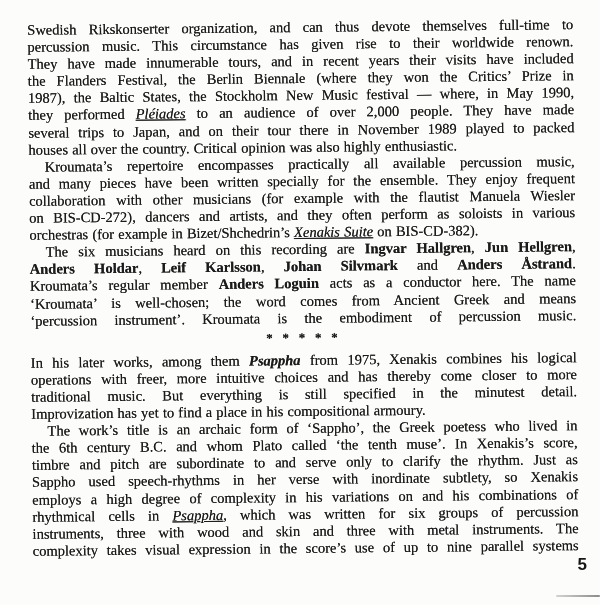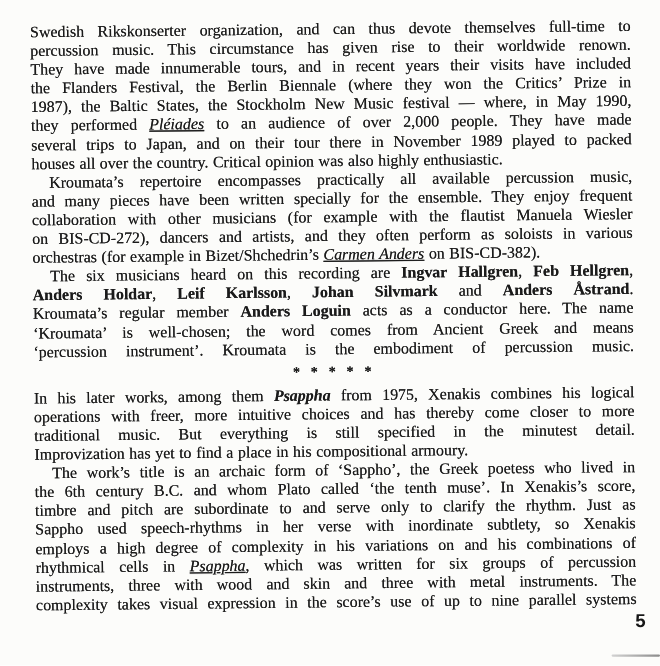--- a/index.html
+++ b/index.html
@@ -73,24 +73,24 @@
           <div class="line j"><span>1987), the Baltic States, the Stockholm New Music festival — where, in May 1990,</span></div>
           <div class="line j"><span>they performed </span><span class="s-i">Pléiades</span><span> to an audience of over 2,000 people. They have made</span></div>
           <div class="line j"><span>several trips to Japan, and on their tour there in November 1989 played to packed</span></div>
           <div class="line"><span>houses all over the country. Critical opinion was also highly enthusiastic.</span></div>
         </div>
         <div>
           <div class="line j ind"><span>Kroumata’s repertoire encompasses practically all available percussion music,</span></div>
           <div class="line j"><span>and many pieces have been written specially for the ensemble. They enjoy frequent</span></div>
           <div class="line j"><span>collaboration with other musicians (for example with the flautist Manuela Wiesler</span></div>
           <div class="line j"><span>on BIS-CD-272), dancers and artists, and they often perform as soloists in various</span></div>
-          <div class="line"><span>orchestras (for example in Bizet/Shchedrin’s </span><span class="s-i">Carmen Anders</span><span> on BIS-CD-382).</span></div>
+          <div class="line"><span>orchestras (for example in Bizet/Shchedrin’s </span><span class="s-i">Xenakis Suite</span><span> on BIS-CD-382).</span></div>
         </div>
         <div>
-          <div class="line j ind"><span>The six musicians heard on this recording are </span><span class="s-b">Ingvar Hallgren</span><span>, </span><span class="s-b">Feb Hellgren</span><span>,</span></div>
+          <div class="line j ind"><span>The six musicians heard on this recording are </span><span class="s-b">Ingvar Hallgren</span><span>, </span><span class="s-b">Jun Hellgren</span><span>,</span></div>
           <div class="line j"><span class="s-b">Anders Holdar</span><span>, </span><span class="s-b">Leif Karlsson</span><span>, </span><span class="s-b">Johan Silvmark</span><span> and </span><span class="s-b">Anders Åstrand</span><span>.</span></div>
           <div class="line j"><span>Kroumata’s regular member </span><span class="s-b">Anders Loguin</span><span> acts as a conductor here. The name</span></div>
           <div class="line j"><span>‘Kroumata’ is well-chosen; the word comes from Ancient Greek and means</span></div>
           <div class="line j"><span>‘percussion instrument’. Kroumata is the embodiment of percussion music.</span></div>
         </div>
       </div>
     <div class="sep">* * * * *</div>
     <div id="sec-bottom">
         <div>
           <div class="line j"><span>In his later works, among them </span><span class="s-bi">Psappha</span><span> from 1975, Xenakis combines his logical</span></div>

